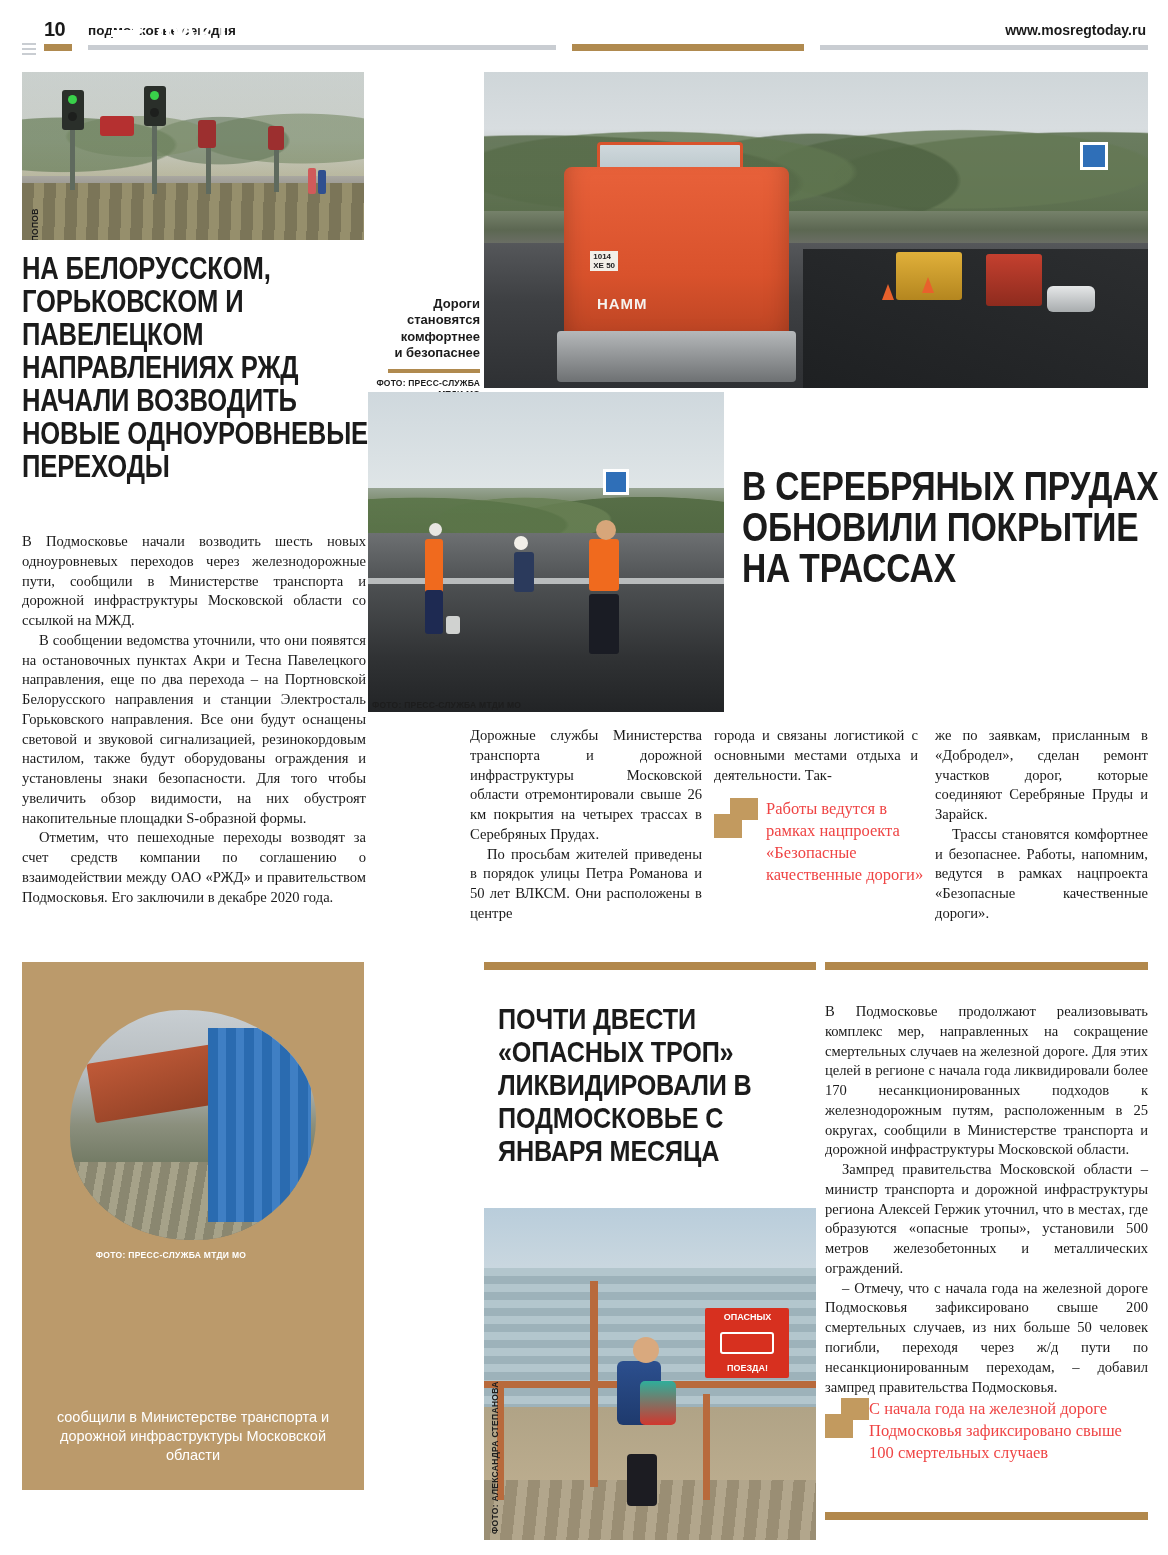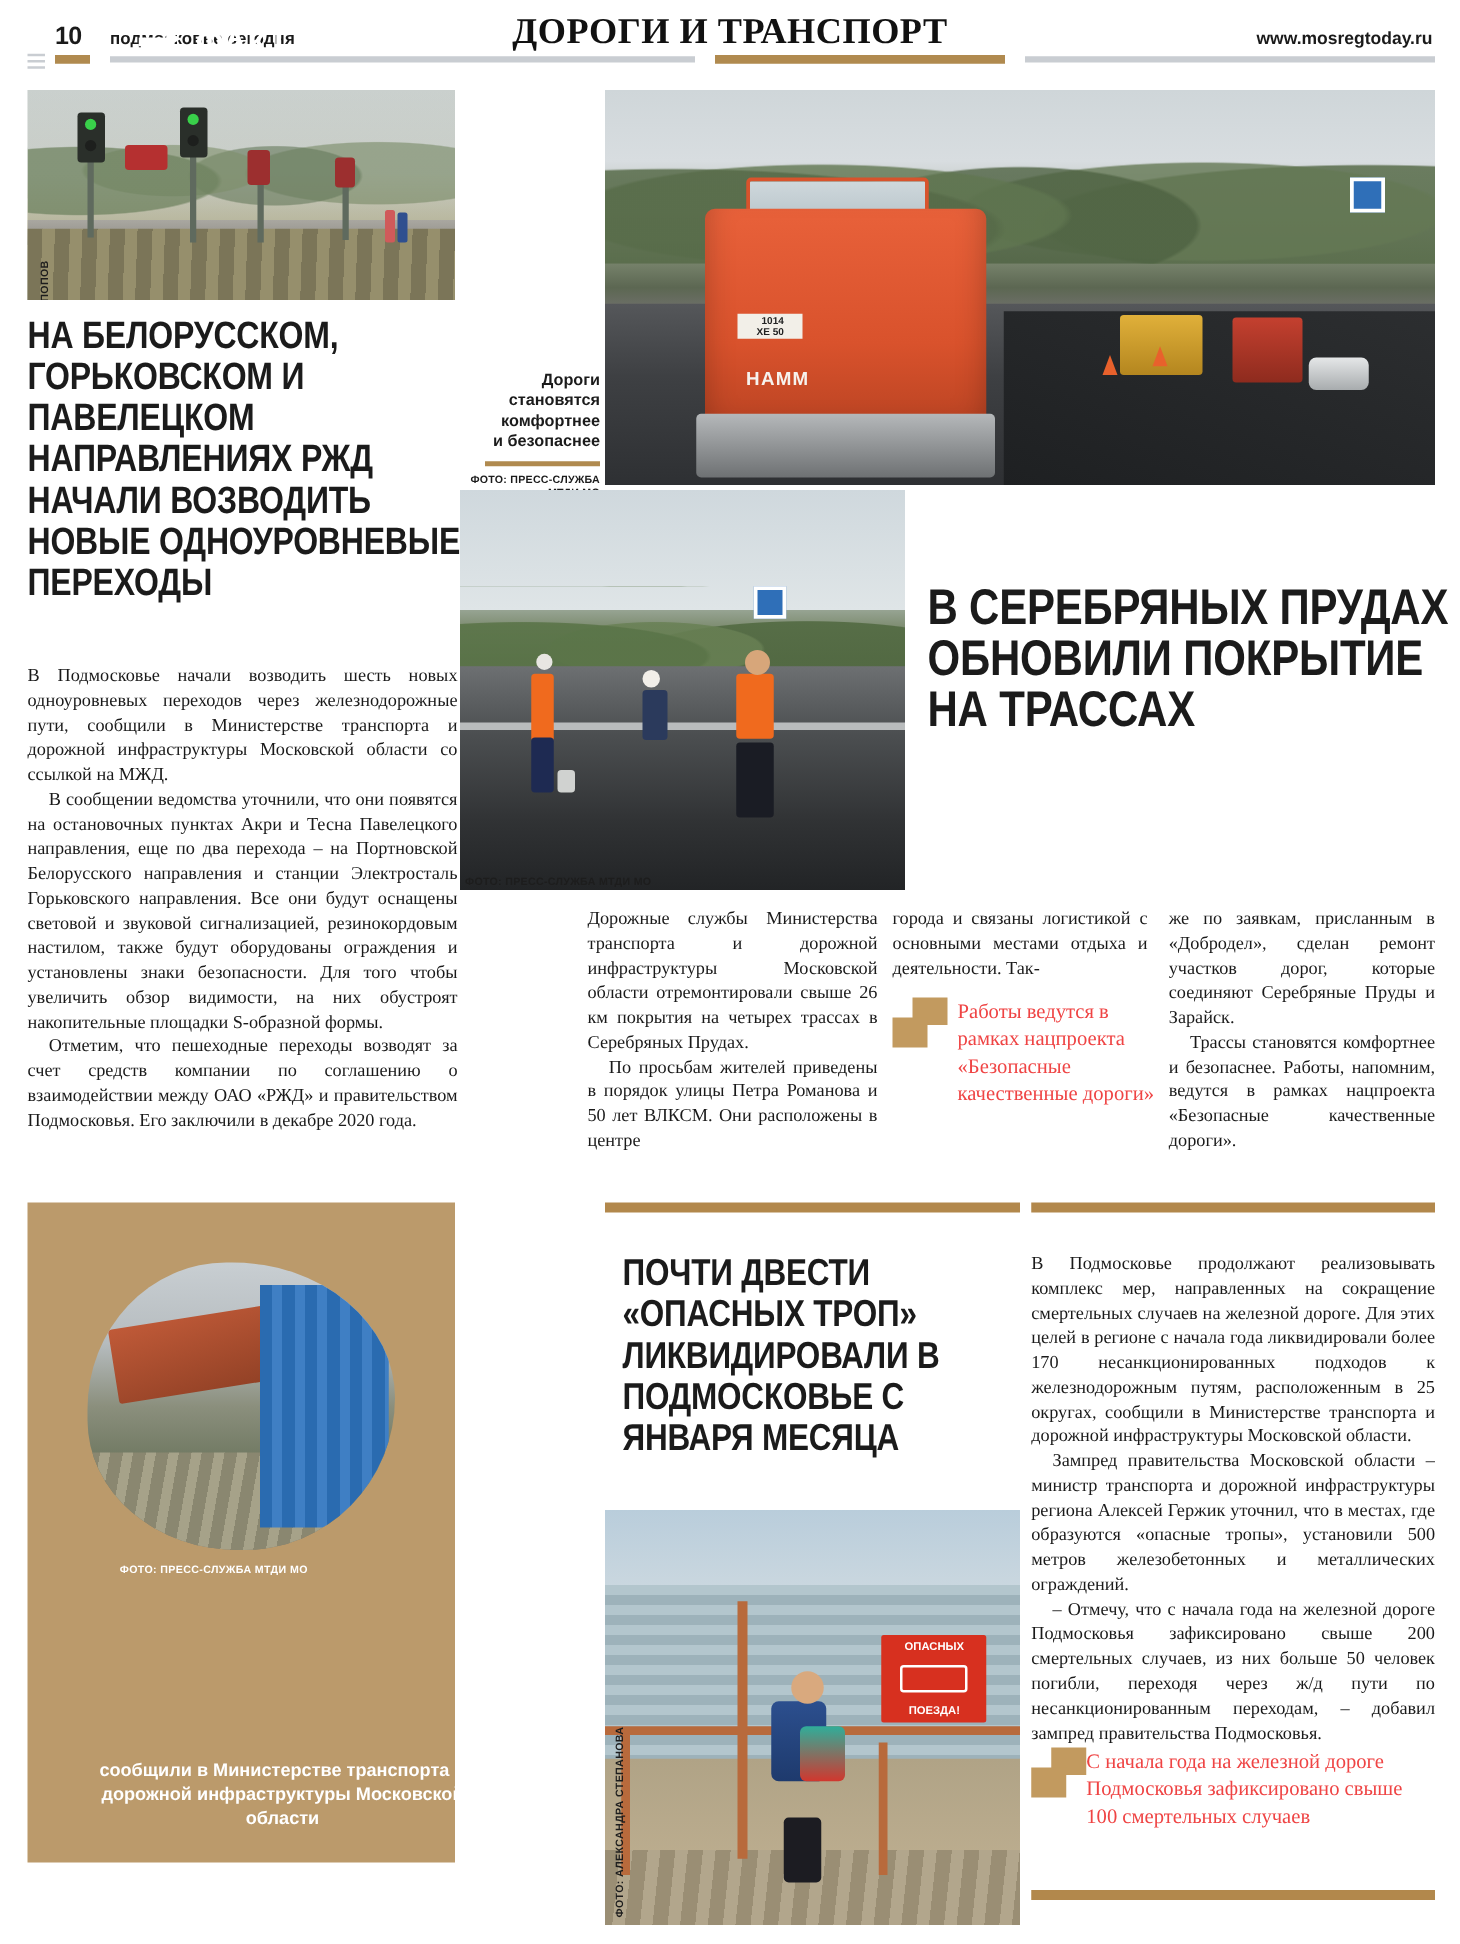--- a/index.html
+++ b/index.html
@@ -132,21 +132,21 @@
     border-radius:4px;
   }
   #photo-road-roller .hamm-label {
     position:absolute; left:17%; bottom:24%;
     font-family:"Liberation Sans",sans-serif; font-weight:700;
     font-size:15px; color:#f6f2ee; letter-spacing:1px;
   }
   #photo-road-roller .plate {
     position:absolute; left:16%; bottom:37%;
     background:#f2efe8; color:#222; font-family:"Liberation Sans",sans-serif;
-    font-size:8px; font-weight:700; padding:1px 15px; line-height:1.15; text-align:right;
+    font-size:8px; font-weight:700; padding:1px 3px; line-height:1.15; text-align:left;
   }
   #photo-road-roller .truck {
     position:absolute; right:16%; bottom:26%; width:56px; height:52px;
     background: linear-gradient(180deg,#c4402f,#8e2b1e); border-radius:3px;
   }
   #photo-road-roller .excavator {
     position:absolute; right:28%; bottom:28%; width:66px; height:48px;
     background: linear-gradient(180deg,#e0b03a,#b4861f); border-radius:3px;
   }
   #photo-road-roller .car {
@@ -355,22 +355,22 @@
   #fact-headline {
     position: absolute; left: 30px; top: 1278px; width: 326px;
     text-align: center;
     font-family:"Liberation Sans",sans-serif; font-weight:700;
     font-size: 17.5px; line-height: 1.32; color:#ffffff;
     text-transform: uppercase;
   }
   #fact-sub {
     position: absolute; left: 42px; top: 1408px; width: 302px;
     text-align: center;
-    font-family:"Liberation Sans",sans-serif; font-weight:700;
-    font-size: 14.5px; line-height: 1.3; color:#ffffff;margin-left:33px;
+    font-family:"Liberation Sans",sans-serif; font-weight:400;
+    font-size: 14.5px; line-height: 1.3; color:#ffffff;
   }
 
   
   .sep-bar { position: absolute; background: #b2884c; height: 8px; }
   #sep-mid-center { left: 484px; top: 962px; width: 332px; }
   #sep-mid-right  { left: 825px; top: 962px; width: 323px; }
   #sep-bottom-right { left: 825px; top: 1512px; width: 323px; }
 </style>
 </head>
 <body>
@@ -379,21 +379,20 @@
 
   <div class="masthead">
     <div class="mh-dashes">
         <i></i>
         <i></i>
         <i></i>
       </div>
     <div class="mh-sq"></div>
     <div class="mh-page-num">10</div>
     <div class="mh-paper-name">подмосковье сегодня</div>
-    <div class="mh-section-title">ДОРОГИ И ТРАНСПОРТ</div>
     <div class="mh-site">www.mosregtoday.ru</div>
     <div class="mh-rule-left"></div>
     <div class="mh-rule-center"></div>
     <div class="mh-rule-right"></div>
   </div>
 
   <div class="photo" id="photo-railway-crossing">
     <div class="trees"></div>
     <div class="road"></div>
     <div class="rails"></div>

